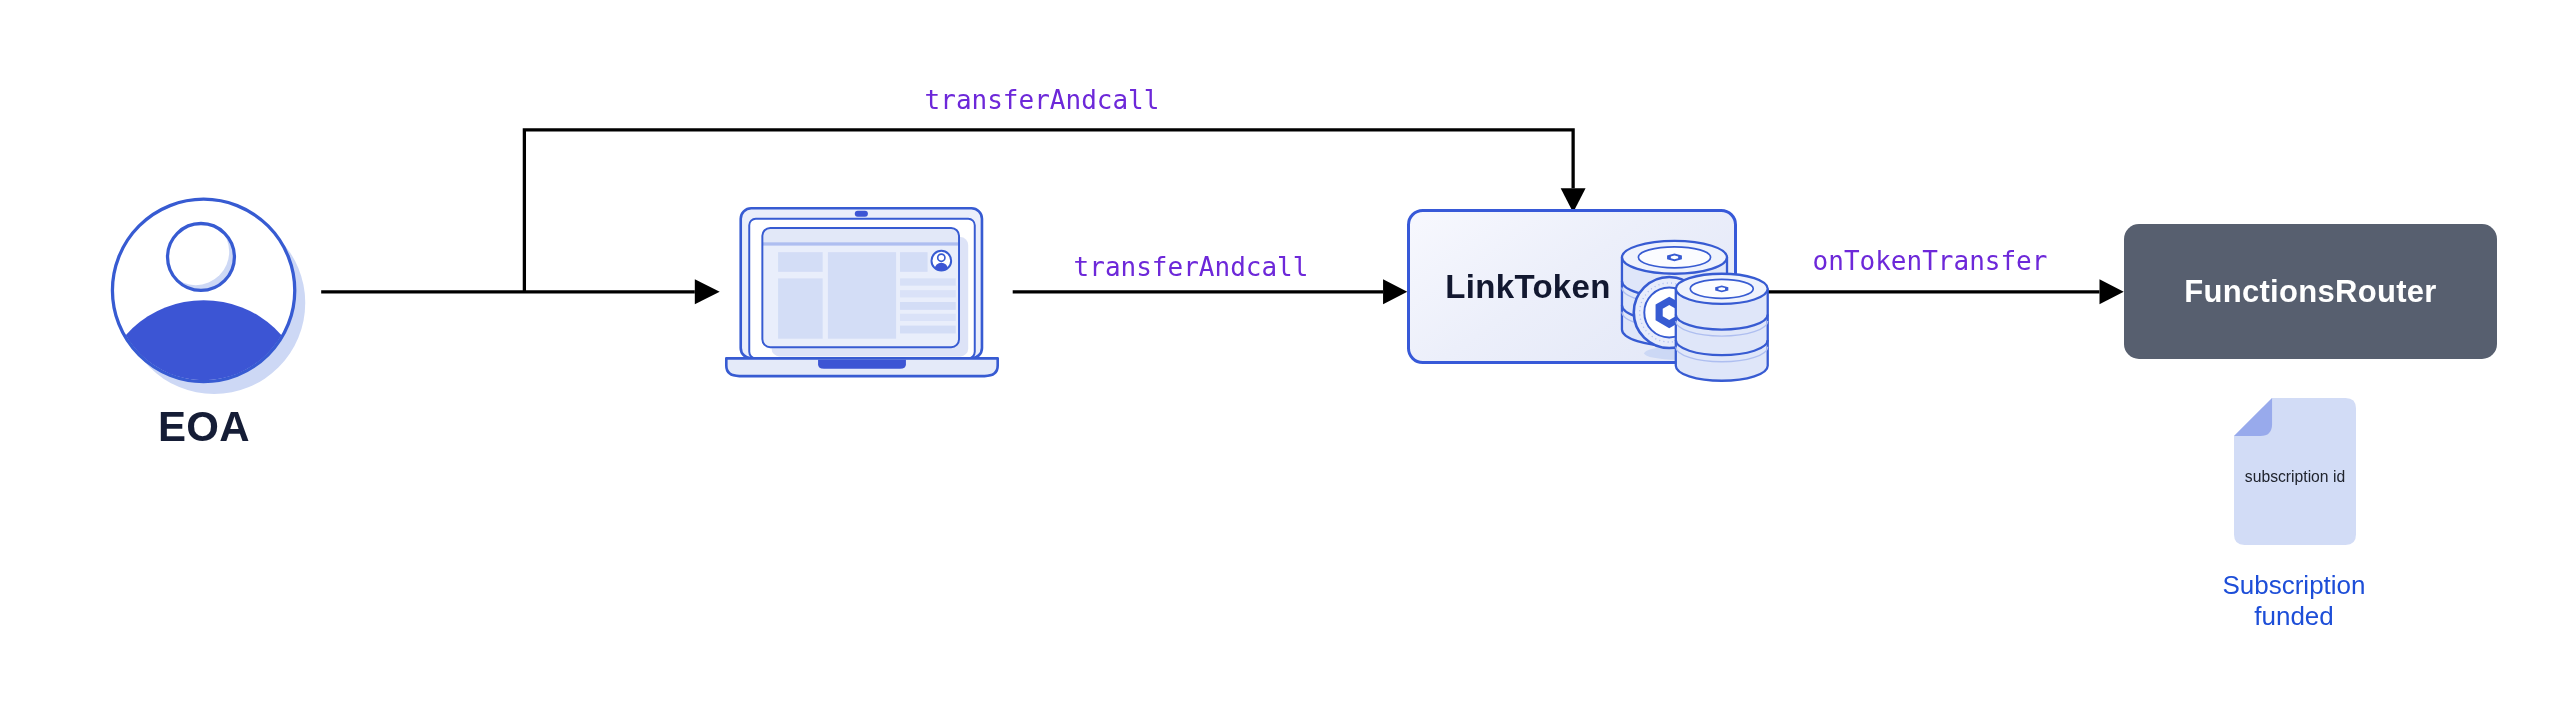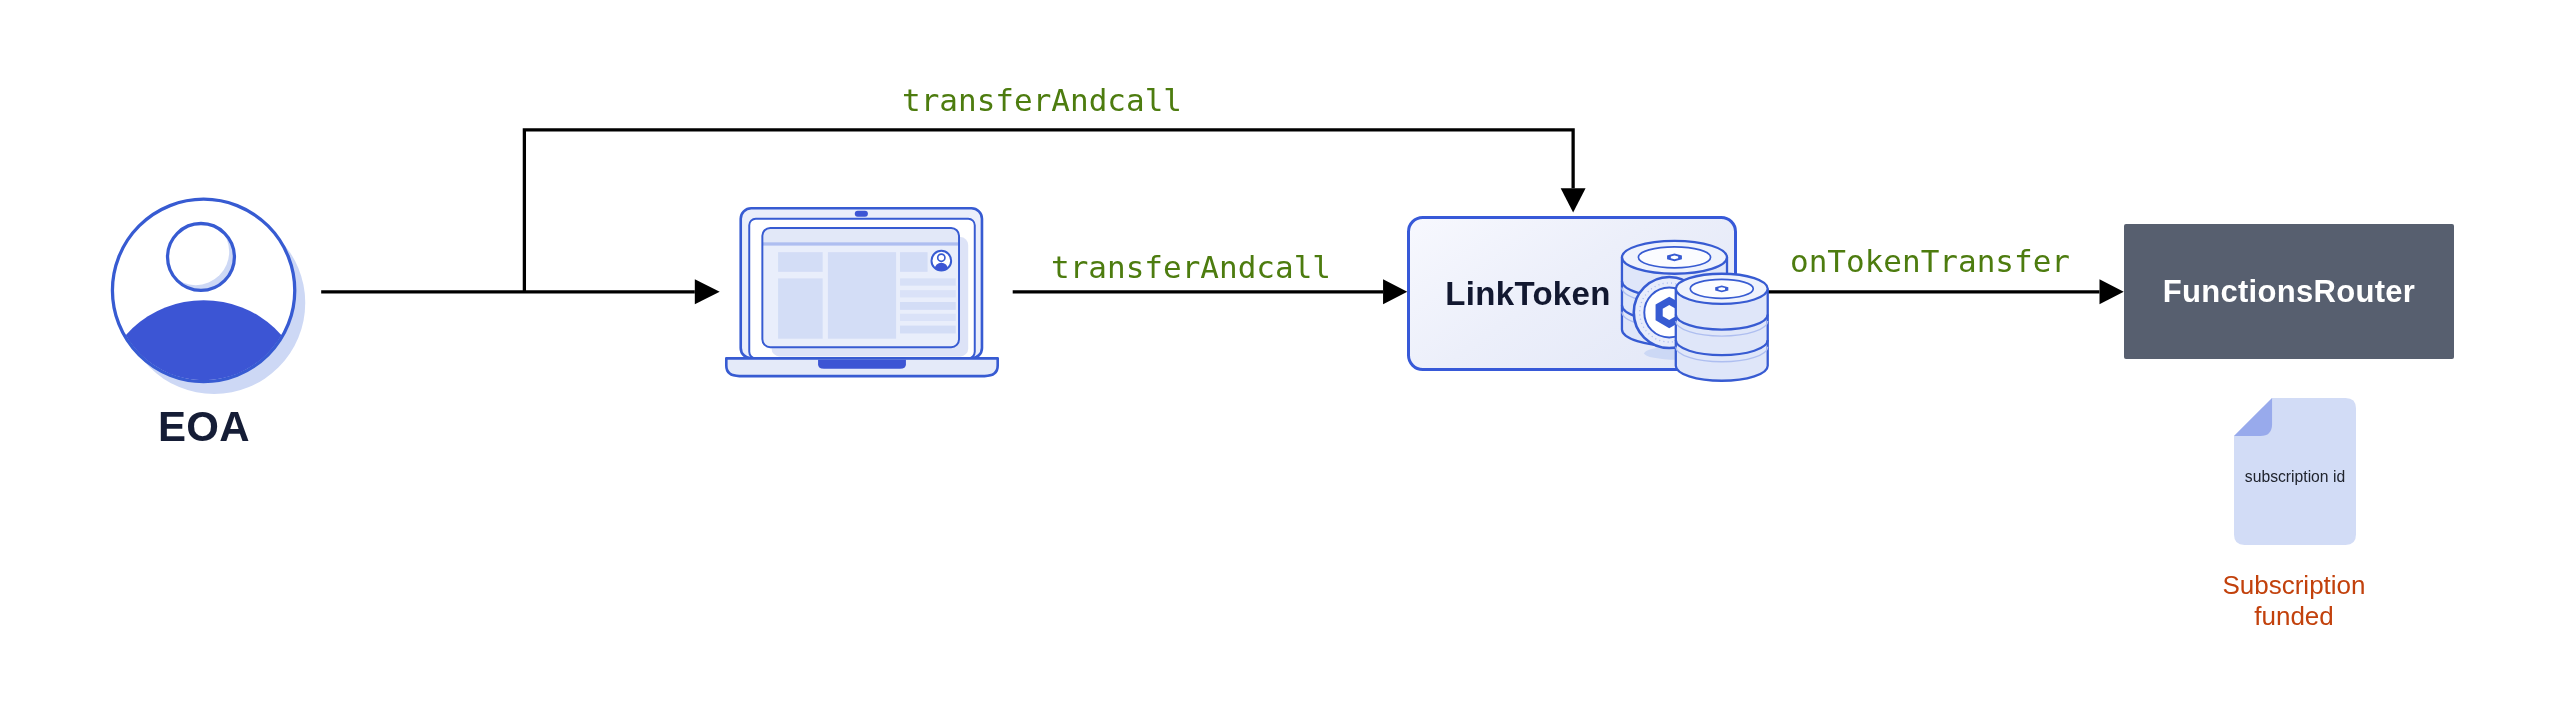--- a/index.html
+++ b/index.html
@@ -9,69 +9,69 @@
     background:#ffffff;
     overflow:hidden;
     font-family:"Liberation Sans", sans-serif;
   }
   .abs{position:absolute;}
   .arrow-layer{position:absolute;left:0;top:0;pointer-events:none;}
   .edge-label{
     position:absolute;
     transform:translate(-50%,-50%);
     font-family:"DejaVu Sans Mono", monospace;
-    font-size:31px;
-    color:#4d7c0f;
+    font-size:26px;
+    color:#6d28d9;
     white-space:nowrap;
   }
   .node-label{
     position:absolute;
     transform:translate(-50%,-50%);
     font-weight:700;
     font-size:42px;
     color:#151d36;
     white-space:nowrap;
     letter-spacing:0.3px;
   }
   .linktoken-box{
     position:absolute;
-    left:1407px;top:216px;width:330px;height:155px;
+    left:1407px;top:209px;width:330px;height:155px;
     box-sizing:border-box;
     border:3.3px solid #3759d8;
     border-radius:15.7px;
     background:linear-gradient(145deg,#f7f8fe 0%,#ecEFfa 45%,#e2e7f7 100%);
   }
   .linktoken-label{
     position:absolute;left:0;top:0;width:236px;height:100%;
     display:flex;align-items:center;justify-content:center;
     font-weight:700;font-size:33px;color:#121830;letter-spacing:0.3px;
   }
   .router-box{
     position:absolute;
-    left:2124px;top:224px;width:330px;height:135px;
+    left:2124px;top:224px;width:373px;height:135px;
     background:#575f6f;
-    border-radius:2px;
+    border-radius:15px;
     display:flex;align-items:center;justify-content:center;
   }
   .router-label{
     font-weight:700;font-size:31px;color:#ffffff;letter-spacing:0.3px;
   }
   .doc{
     position:absolute;left:2234px;top:398px;width:122px;height:155px;
   }
   .doc-text{
     position:absolute;left:0;top:68px;width:100%;
     text-align:center;
     font-size:15.7px;line-height:22px;color:#20242e;
   }
   .doc-caption{
     position:absolute;left:2294px;top:601px;
     transform:translate(-50%,-50%);
     width:223px;text-align:center;
-    font-size:26px;line-height:31px;color:#c2410c;
+    font-size:26px;line-height:31px;color:#1d4ed8;
   }
 </style>
 </head>
 <body>
 
 <div class="canvas">
 
   <svg class="arrow-layer" width="2576" height="718" viewBox="0 0 3930 1095">
     <g stroke="#000000" stroke-width="5" fill="none">
       <path d="M490,445 H1060"></path>

